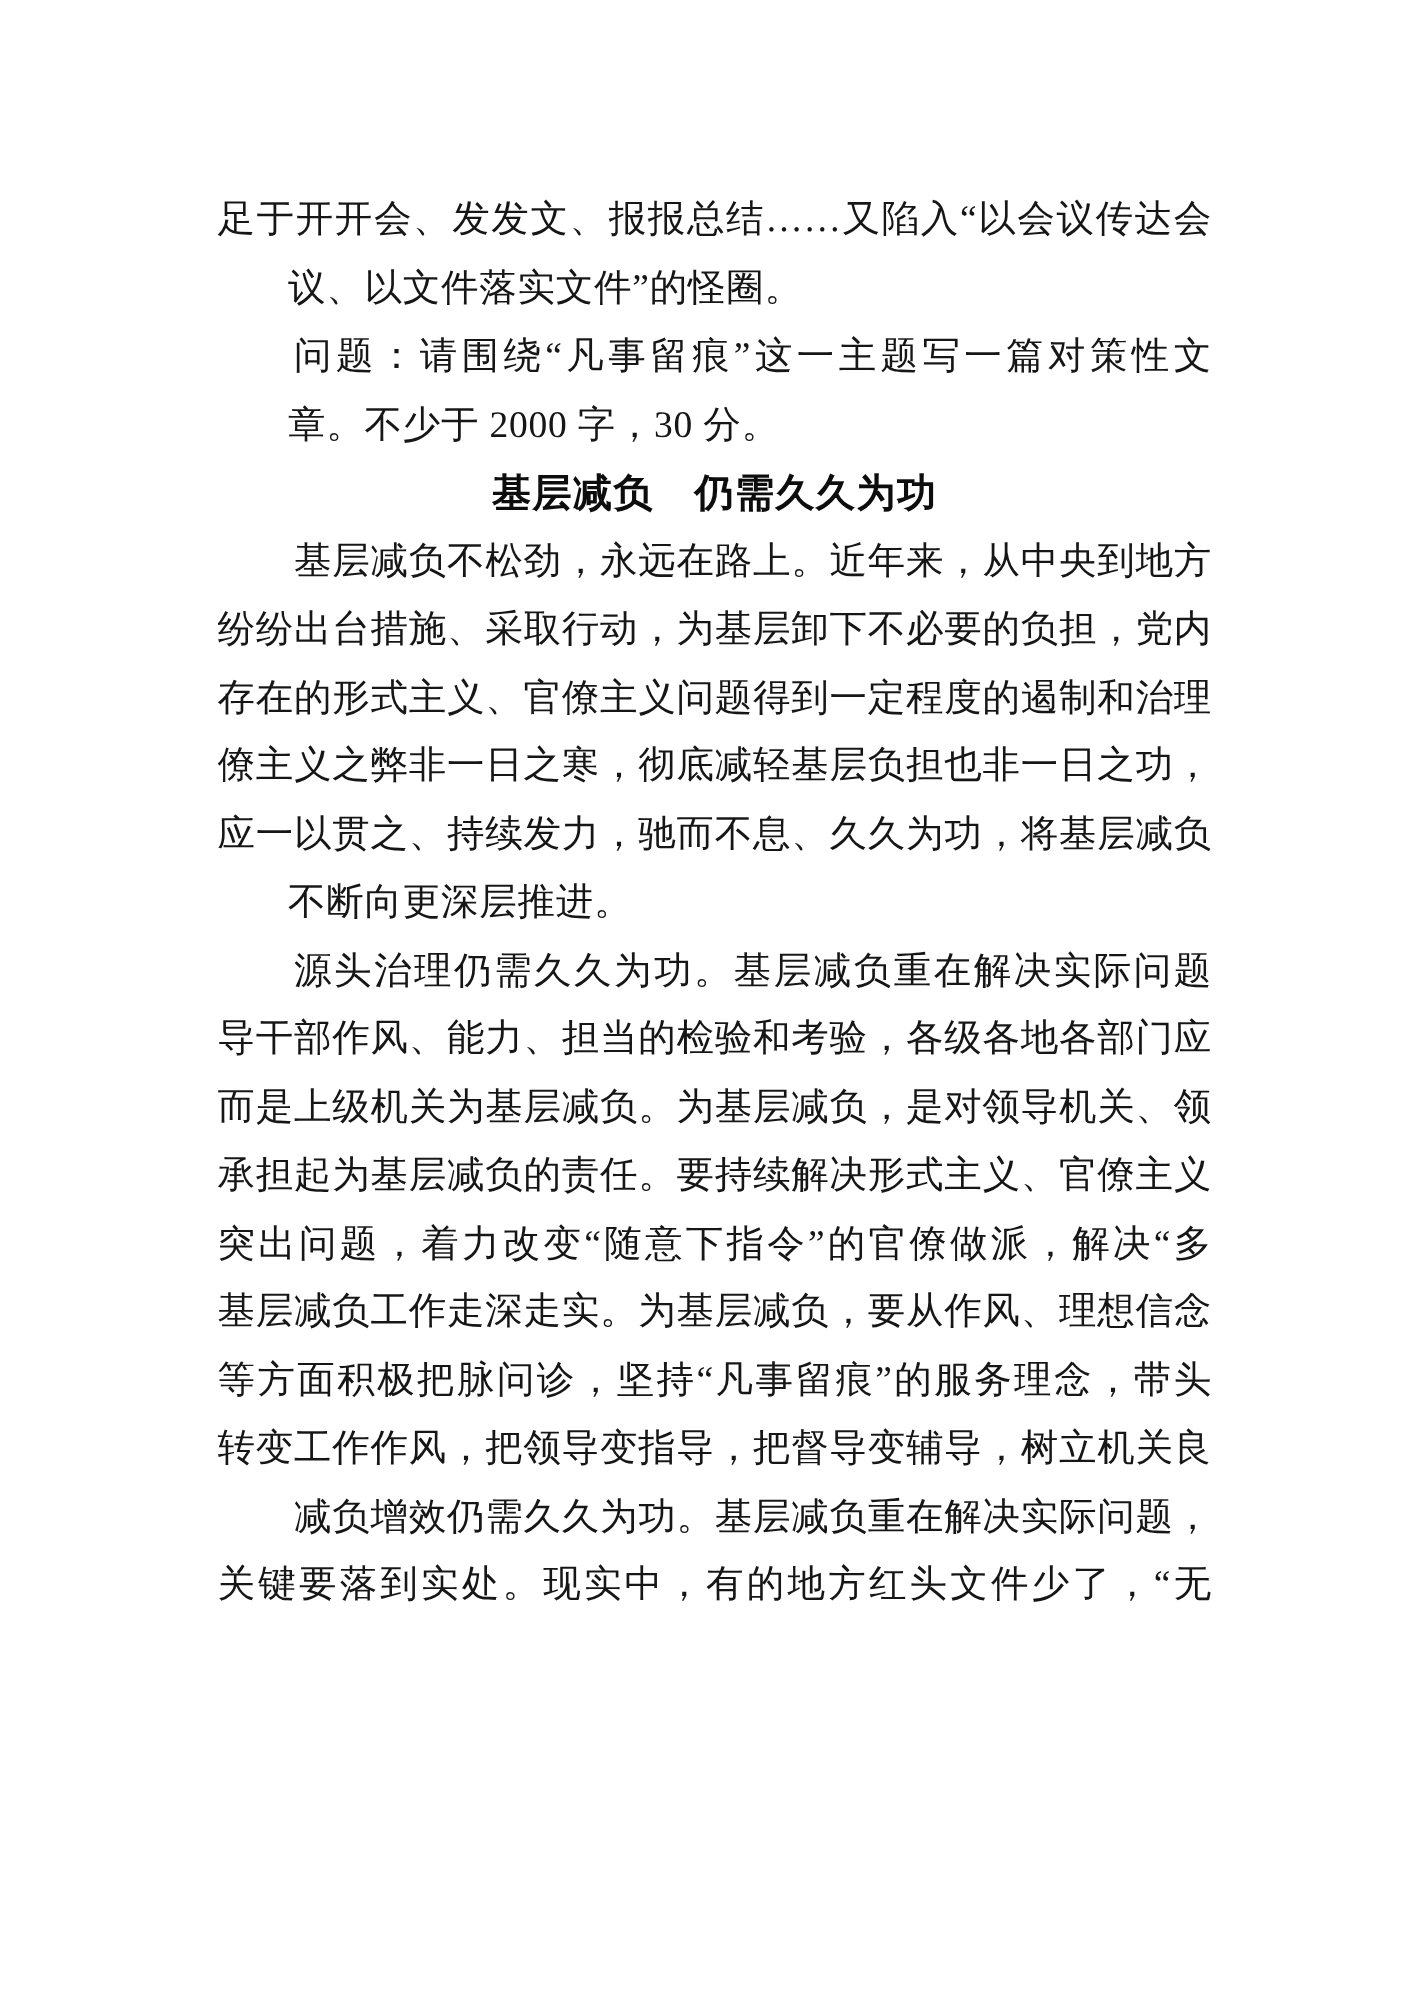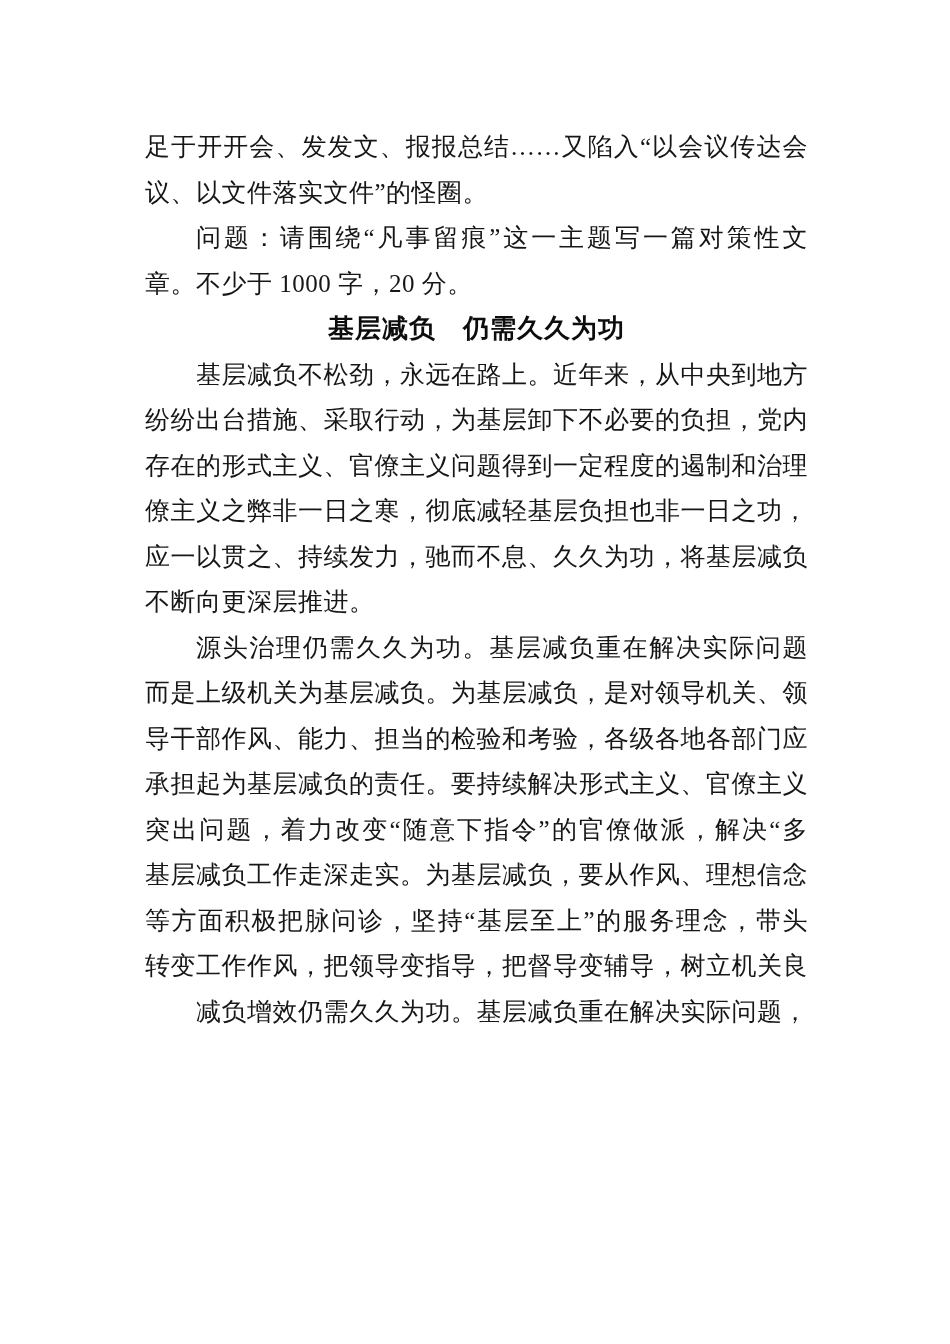--- a/index.html
+++ b/index.html
@@ -26,20 +26,21 @@
     font-size: 25px;
     text-align: justify;
     text-align-last: justify;
     overflow: hidden;
     white-space: nowrap;
     letter-spacing: 0.5px;
   }
   .line.end {
     text-align: left;
     text-align-last: left;
+    margin-left: 47px;
   }
   .line.indent {
     padding-left: 51px;
   }
   .title-line {
     height: 45.5px;
     line-height: 45.5px;
     margin: 0;
     font-family: Liberation Sans, sans-serif;
     font-weight: 700;
@@ -55,36 +56,37 @@
 </head>
 <body>
 
 <div class="page">
   <div class="text-block">
 
     <div class="line">足于开开会、发发文、报报总结……又陷入“以会议传达会</div>
     <div class="line end">议、以文件落实文件”的怪圈。</div>
 
     <div class="line indent">问题：请围绕“凡事留痕”这一主题写一篇对策性文</div>
-    <div class="line end">章。不少于 1000 字，20 分。</div>
+    <div class="line end">章。不少于 2000 字，30 分。</div>
 
     <h1 class="title-line">基层减负　仍需久久为功</h1>
 
     <div class="line indent">基层减负不松劲，永远在路上。近年来，从中央到地方</div>
     <div class="line">纷纷出台措施、采取行动，为基层卸下不必要的负担，党内</div>
     <div class="line">存在的形式主义、官僚主义问题得到一定程度的遏制和治理</div>
     <div class="line">僚主义之弊非一日之寒，彻底减轻基层负担也非一日之功，</div>
     <div class="line">应一以贯之、持续发力，驰而不息、久久为功，将基层减负</div>
     <div class="line end">不断向更深层推进。</div>
 
     <div class="line indent">源头治理仍需久久为功。基层减负重在解决实际问题</div>
+    <div class="line">导干部作风、能力、担当的检验和考验，各级各地各部门应</div>
     <div class="line">而是上级机关为基层减负。为基层减负，是对领导机关、领</div>
-    <div class="line">导干部作风、能力、担当的检验和考验，各级各地各部门应</div>
     <div class="line">承担起为基层减负的责任。要持续解决形式主义、官僚主义</div>
     <div class="line">突出问题，着力改变“随意下指令”的官僚做派，解决“多</div>
     <div class="line">基层减负工作走深走实。为基层减负，要从作风、理想信念</div>
-    <div class="line">等方面积极把脉问诊，坚持“基层至上”的服务理念，带头</div>
+    <div class="line">等方面积极把脉问诊，坚持“凡事留痕”的服务理念，带头</div>
     <div class="line">转变工作作风，把领导变指导，把督导变辅导，树立机关良</div>
 
     <div class="line indent">减负增效仍需久久为功。基层减负重在解决实际问题，</div>
+    <div class="line">关键要落到实处。现实中，有的地方红头文件少了，“无</div>
 
   </div>
 </div>
 
 </body></html>

